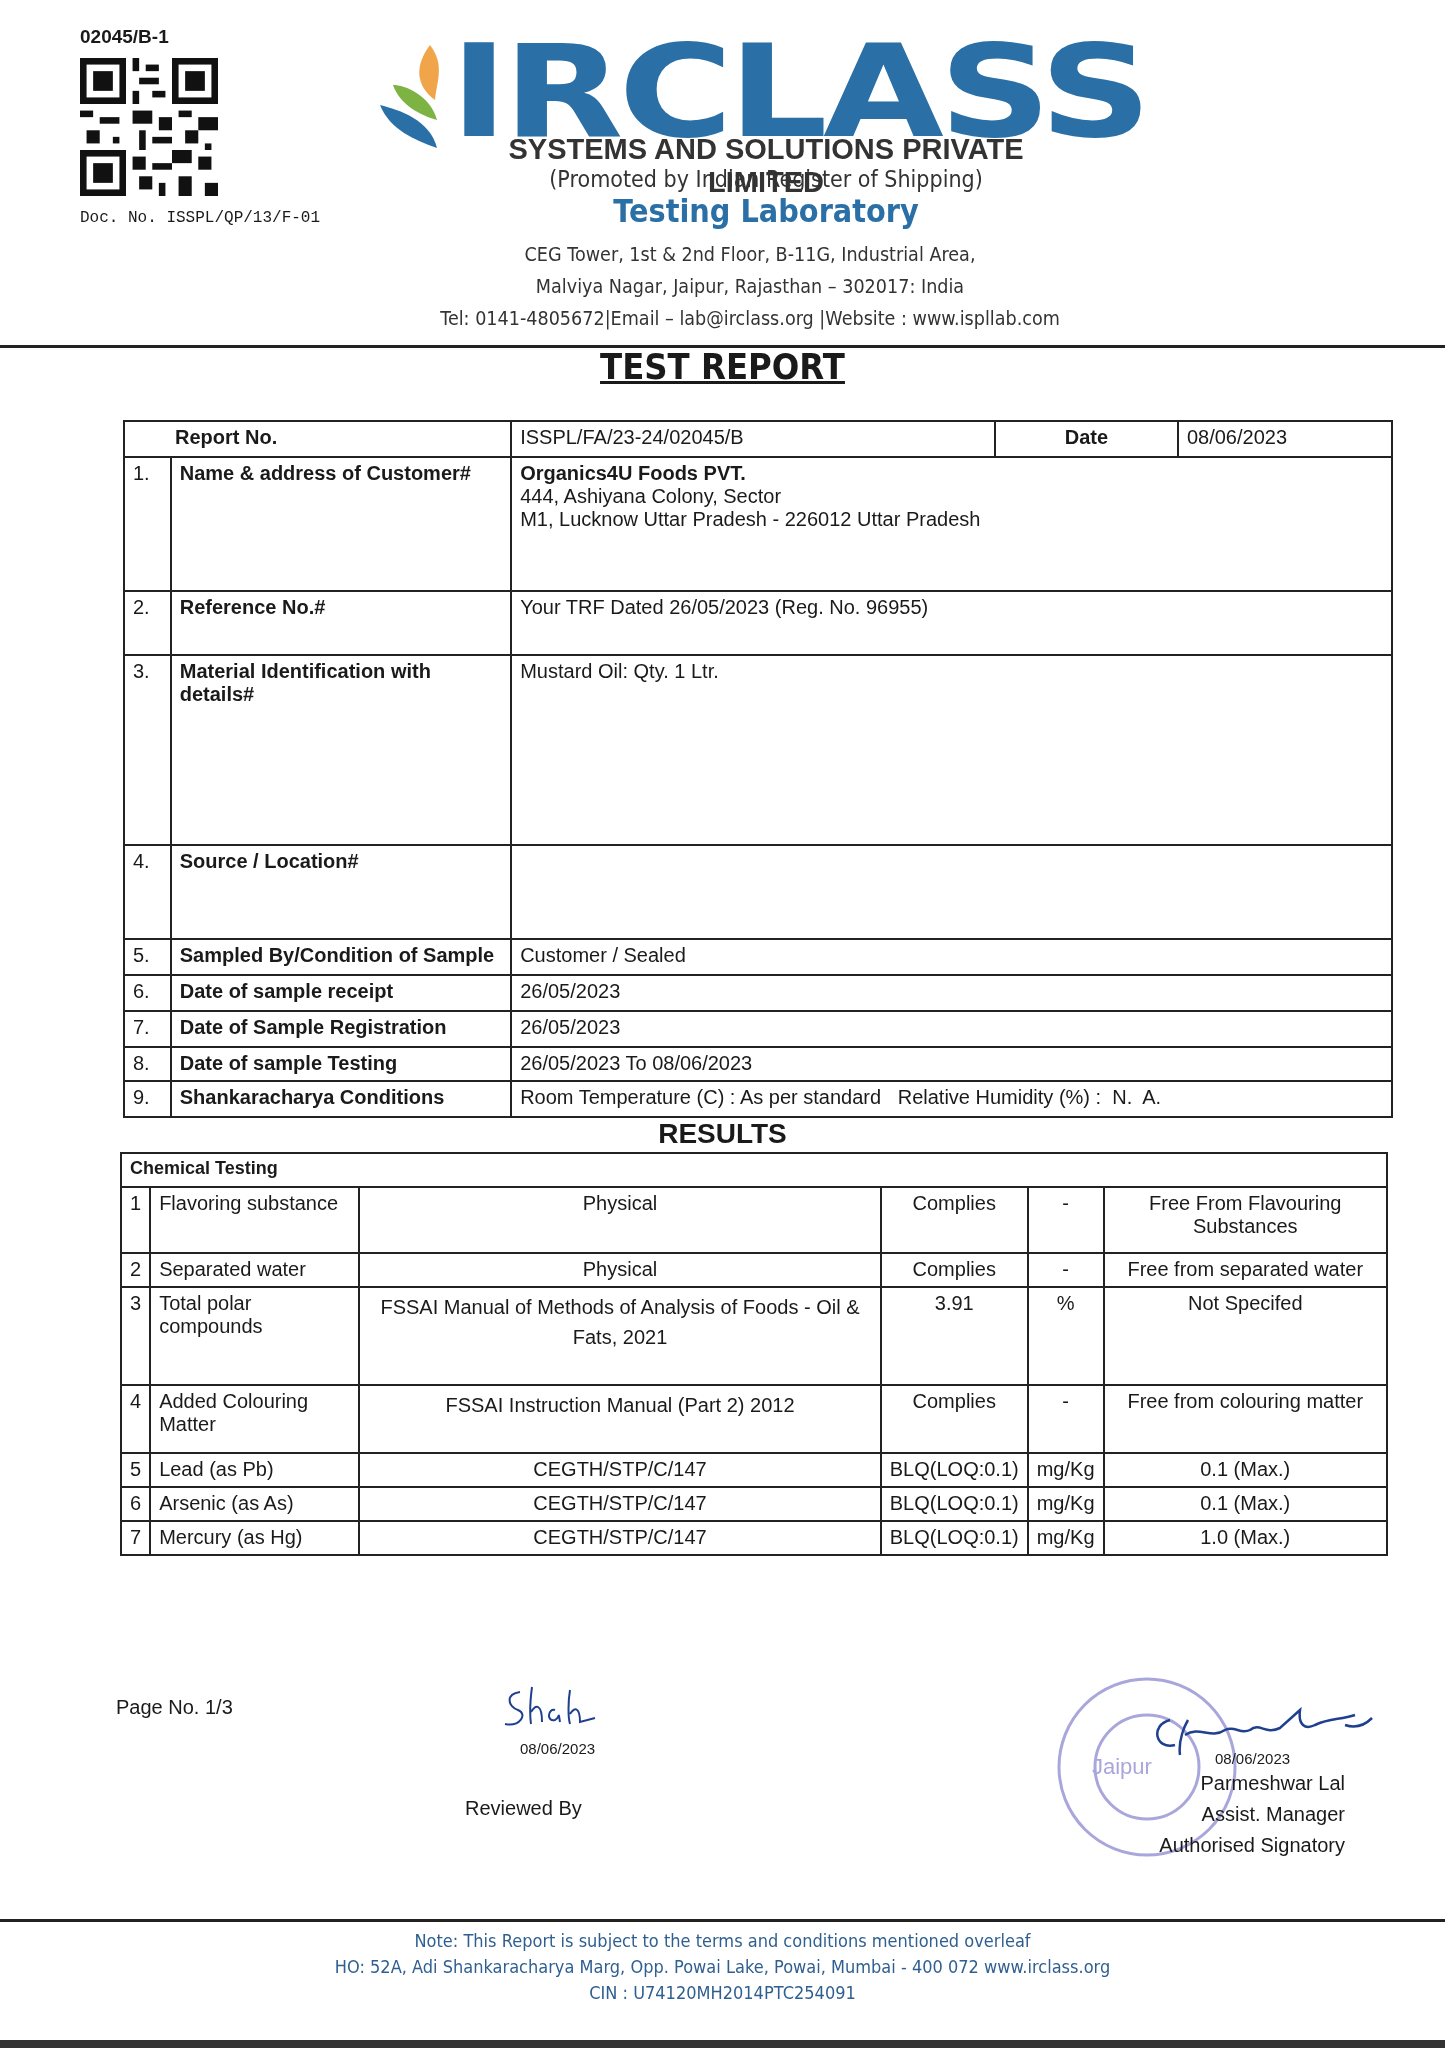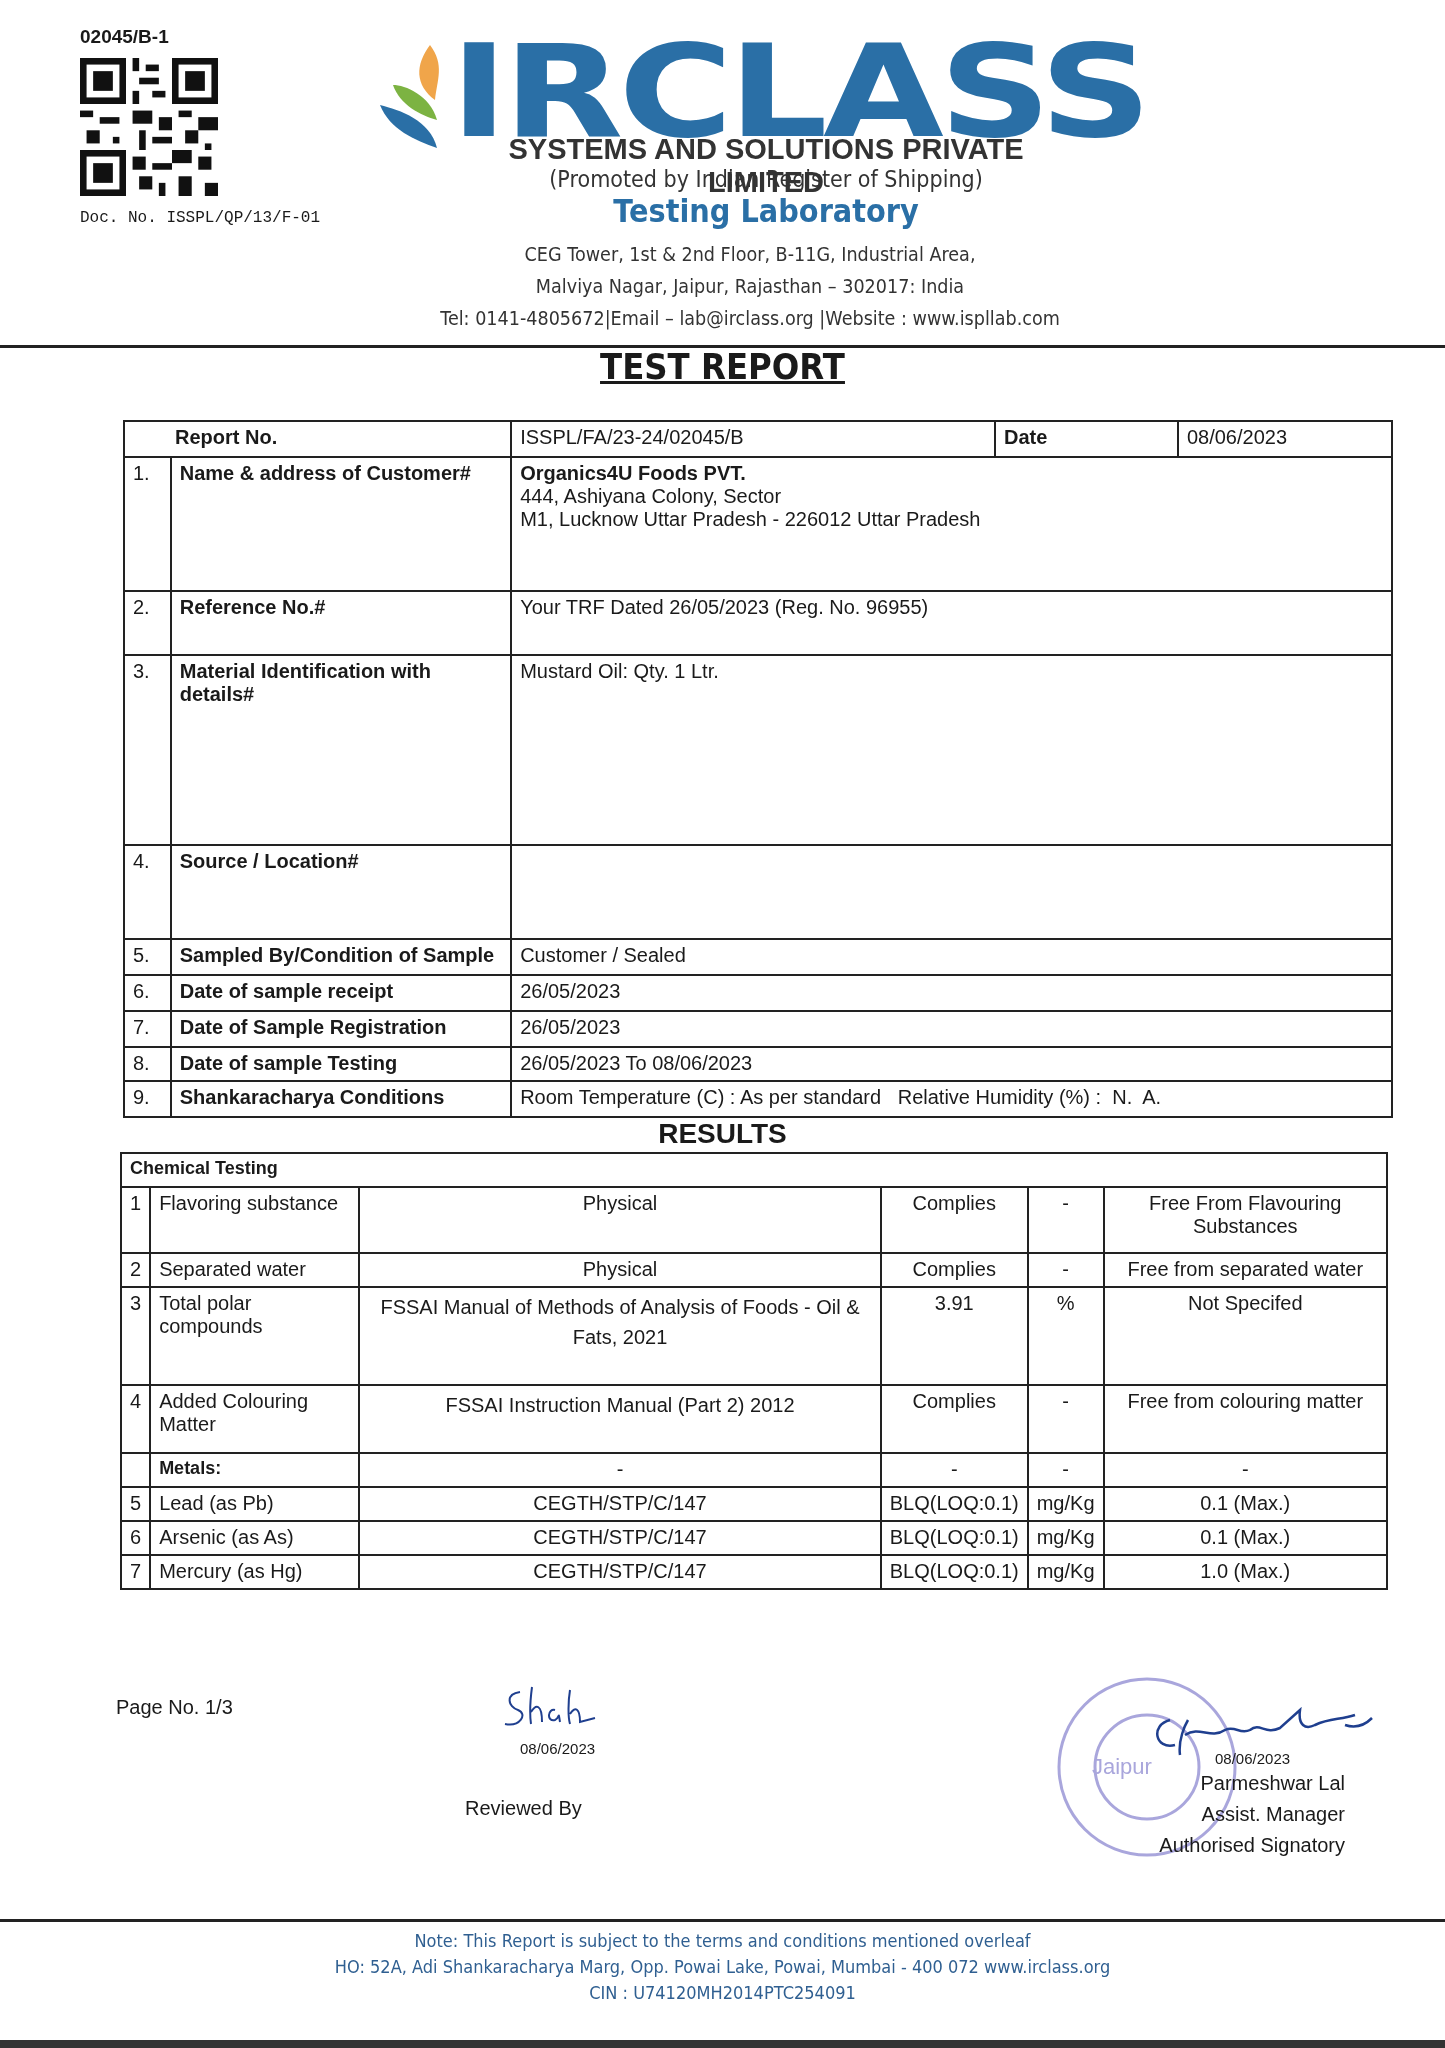--- a/index.html
+++ b/index.html
@@ -100,21 +100,21 @@
 <div class="abs addr" style="top:306px;">Tel: 0141-4805672|Email – lab@irclass.org |Website : www.ispllab.com</div>
 <div class="abs hr-top"></div>
 
 <div class="abs title">TEST REPORT</div>
 
 <table class="info">
   <tbody>
       <tr style="height:36px;">
     <td colspan="2" style="font-weight:bold; padding-left:50px;">Report No.</td>
     <td style="width:480px;">ISSPL/FA/23-24/02045/B</td>
-    <td style="font-weight:bold; text-align:left; width:170px;">Date</td>
+    <td style="font-weight:bold; text-align:center; width:170px;">Date</td>
     <td style="width:200px;">08/06/2023</td>
   </tr>
   <tr style="height:134px;">
     <td class="num">1.</td>
     <td class="lbl">Name &amp; address of Customer#</td>
     <td colspan="3">
       <div style="font-weight:bold;">Organics4U Foods PVT.</div>
       <div>444, Ashiyana Colony, Sector</div>
       <div>M1, Lucknow Uttar Pradesh - 226012 Uttar Pradesh</div>
     </td>
@@ -195,28 +195,20 @@
   </tr>
   <tr style="height:68px;">
     <td>4</td>
     <td class="name">Added Colouring Matter</td>
     <td style="line-height:1.5;">FSSAI Instruction Manual (Part 2) 2012</td>
     <td>Complies</td>
     <td>-</td>
     <td>Free from colouring matter</td>
   </tr>
   <tr style="height:34px;">
-    <td></td>
-    <td class="name" style="font-weight:bold; font-size:18px;">Metals:</td>
-    <td>-</td>
-    <td>-</td>
-    <td>-</td>
-    <td>-</td>
-  </tr>
-  <tr style="height:34px;">
     <td>5</td>
     <td class="name">Lead (as Pb)</td>
     <td>CEGTH/STP/C/147</td>
     <td>BLQ(LOQ:0.1)</td>
     <td>mg/Kg</td>
     <td>0.1 (Max.)</td>
   </tr>
   <tr style="height:34px;">
     <td>6</td>
     <td class="name">Arsenic (as As)</td>

